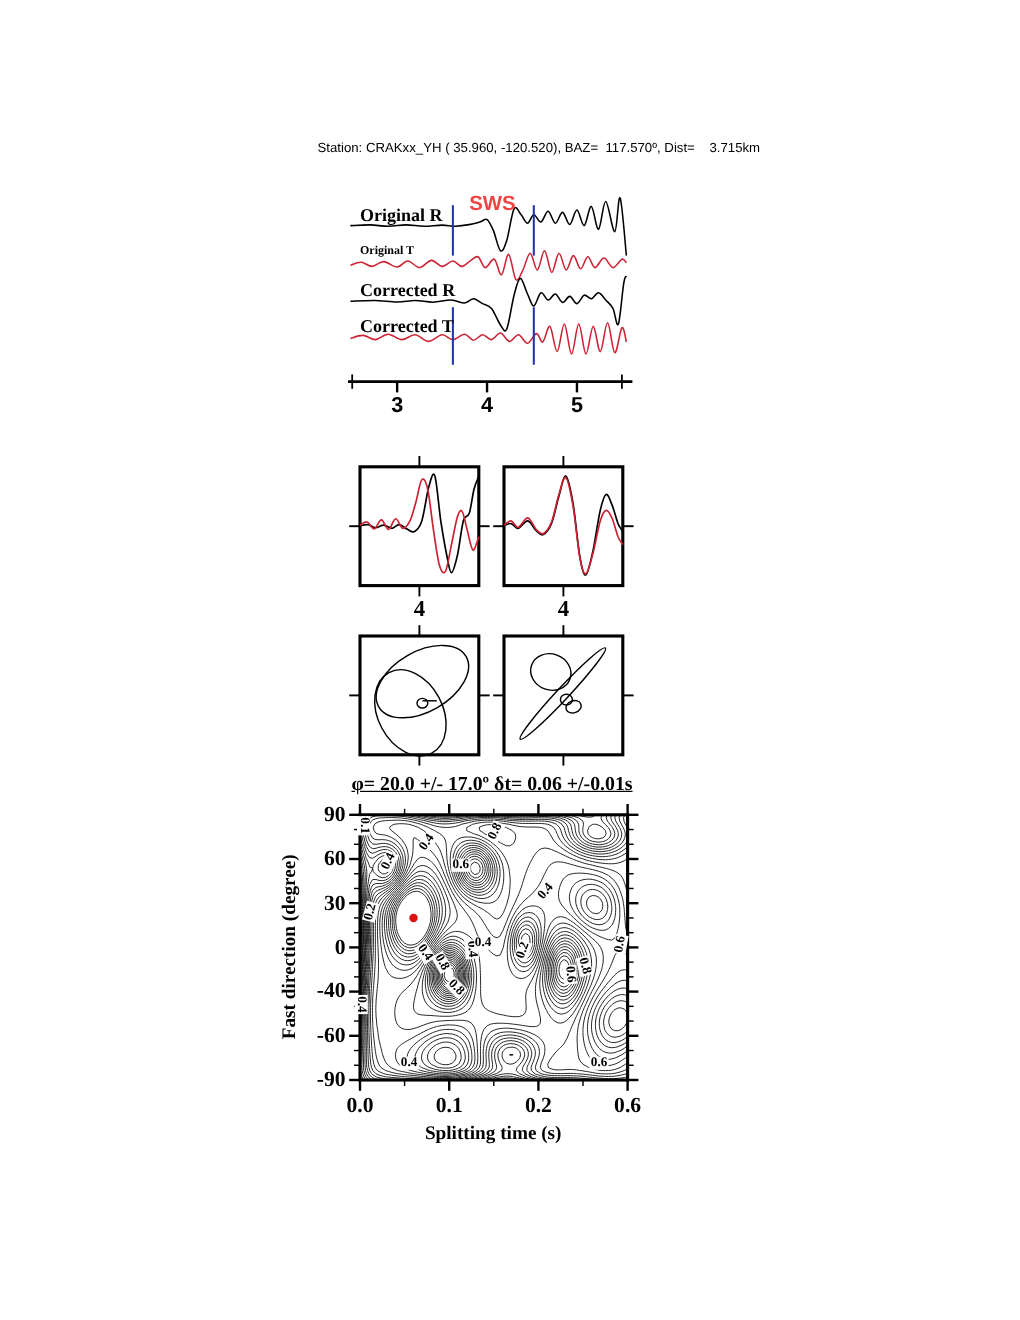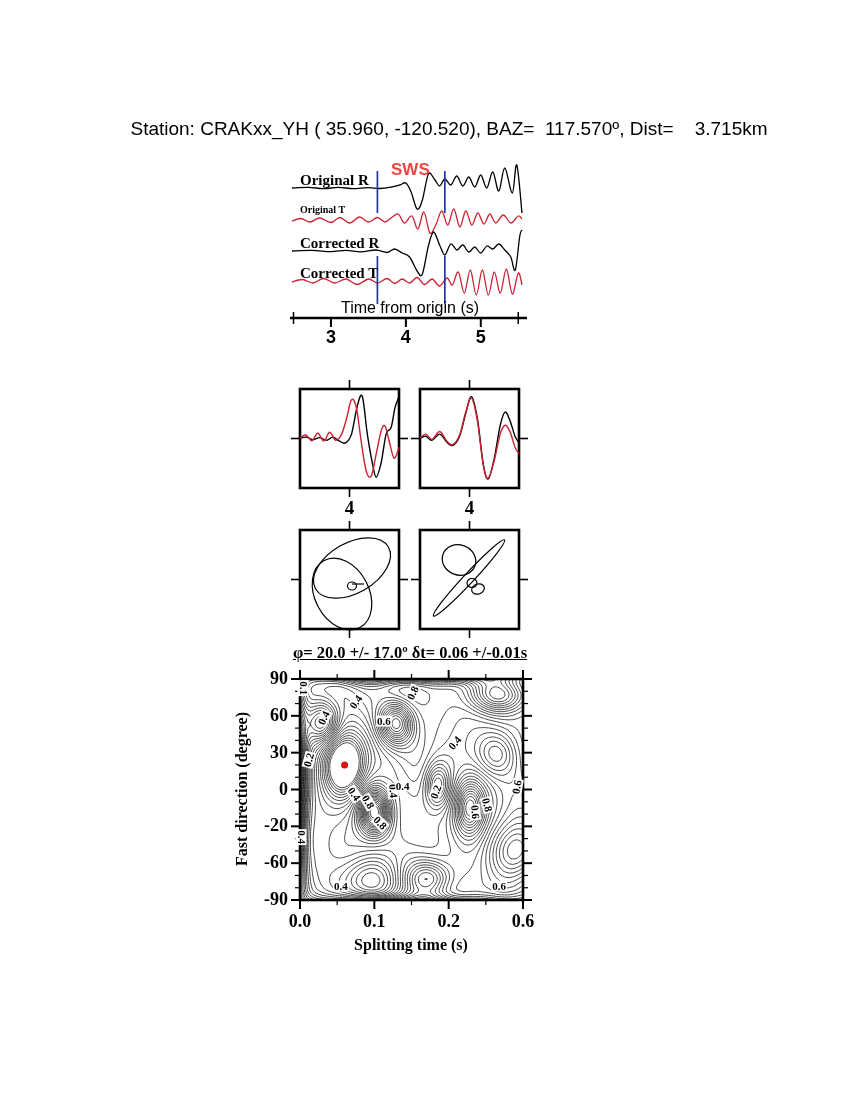--- a/index.html
+++ b/index.html
@@ -138,47 +138,46 @@
       <line x1="337.1666666666667" y1="900" x2="337.1666666666667" y2="905" stroke="#000" stroke-width="1.2"></line>
       <line x1="337.1666666666667" y1="674" x2="337.1666666666667" y2="679" stroke="#000" stroke-width="1.2"></line>
       <line x1="411.5" y1="900" x2="411.5" y2="905" stroke="#000" stroke-width="1.2"></line>
       <line x1="411.5" y1="674" x2="411.5" y2="679" stroke="#000" stroke-width="1.2"></line>
       <line x1="485.83333333333337" y1="900" x2="485.83333333333337" y2="905" stroke="#000" stroke-width="1.2"></line>
       <line x1="485.83333333333337" y1="674" x2="485.83333333333337" y2="679" stroke="#000" stroke-width="1.2"></line>
       <rect x="433" y="785" width="9" height="5" fill="#000"></rect>
       <circle cx="344.6" cy="764.9444444444445" r="3.5" fill="#dd1111"></circle>
     </svg>
 
-  <div class="abs sans ctr" style="left:0;right:0;top:118px;font-size:19px;margin-left:48px;">Station: CRAKxx_YH ( 35.960, -120.520), BAZ=  117.570º, Dist=    3.715km</div>
+  <div class="abs sans ctr" style="left:0;right:0;top:118px;font-size:11px;margin-left:48px;">Station: CRAKxx_YH ( 35.960, -120.520), BAZ=  117.570º, Dist=    3.715km</div>
 
   <div class="abs serifb" style="left:300px;top:172px;font-size:15px;">Original R</div>
   <div class="abs serifb" style="left:300px;top:204px;font-size:10px;">Original T</div>
   <div class="abs serifb" style="left:300px;top:235px;font-size:15px;">Corrected R</div>
   <div class="abs serifb" style="left:300px;top:265px;font-size:15px;">Corrected T</div>
 
   <div class="abs sans" style="left:391px;top:160px;font-size:17px;font-weight:700;color:#ef4444;">SWS</div>
 
-  <div class="abs sans ctr" style="left:300px;width:220px;top:299px;font-size:16px;">Time from origin (s)</div>
 
   <div class="abs serifb ctr" style="left:280px;width:260px;top:643px;font-size:16.5px;text-decoration:underline;">φ= 20.0 +/- 17.0º δt= 0.06 +/-0.01s</div>
 
   <div class="abs serifb ctr" style="left:132px;top:780px;width:220px;font-size:16px;transform:rotate(-90deg);transform-origin:center;">Fast direction (degree)</div>
 
   <div class="abs serifb ctr" style="left:301px;width:220px;top:936px;font-size:16px;font-family:Liberation Serif, serif;">Splitting time (s)</div>
 
 <div style="position: absolute; left: 315.958px; top: 327px; width: 30px; text-align: center; font: 700 18px &quot;Liberation Sans&quot;, sans-serif;">3</div>
     <div style="position: absolute; left: 390.876px; top: 327px; width: 30px; text-align: center; font: 700 18px &quot;Liberation Sans&quot;, sans-serif;">4</div>
     <div style="position: absolute; left: 465.795px; top: 327px; width: 30px; text-align: center; font: 700 18px &quot;Liberation Sans&quot;, sans-serif;">5</div>
     <div style="position: absolute; left: 334.5px; top: 497px; width: 30px; text-align: center; font: 700 19px &quot;Liberation Serif&quot;, serif;">4</div>
     <div style="position: absolute; left: 454.5px; top: 497px; width: 30px; text-align: center; font: 700 19px &quot;Liberation Serif&quot;, serif;">4</div>
     <div style="position: absolute; left: 230px; top: 668px; width: 58px; text-align: right; font: 700 18px &quot;Liberation Serif&quot;, serif;">90</div>
     <div style="position: absolute; left: 230px; top: 704.833px; width: 58px; text-align: right; font: 700 18px &quot;Liberation Serif&quot;, serif;">60</div>
     <div style="position: absolute; left: 230px; top: 741.667px; width: 58px; text-align: right; font: 700 18px &quot;Liberation Serif&quot;, serif;">30</div>
     <div style="position: absolute; left: 230px; top: 778.5px; width: 58px; text-align: right; font: 700 18px &quot;Liberation Serif&quot;, serif;">0</div>
-    <div style="position: absolute; left: 230px; top: 815.333px; width: 58px; text-align: right; font: 700 18px &quot;Liberation Serif&quot;, serif;">-20</div>
+    <div style="position: absolute; left: 230px; top: 815.333px; width: 58px; text-align: right; font: 700 18px &quot;Liberation Serif&quot;, serif;">-40</div>
     <div style="position: absolute; left: 230px; top: 852.167px; width: 58px; text-align: right; font: 700 18px &quot;Liberation Serif&quot;, serif;">-60</div>
     <div style="position: absolute; left: 230px; top: 889px; width: 58px; text-align: right; font: 700 18px &quot;Liberation Serif&quot;, serif;">-90</div>
     <div style="position: absolute; left: 278px; top: 911px; width: 44px; text-align: center; font: 700 18px &quot;Liberation Serif&quot;, serif;">0.0</div>
     <div style="position: absolute; left: 352.333px; top: 911px; width: 44px; text-align: center; font: 700 18px &quot;Liberation Serif&quot;, serif;">0.1</div>
     <div style="position: absolute; left: 426.667px; top: 911px; width: 44px; text-align: center; font: 700 18px &quot;Liberation Serif&quot;, serif;">0.2</div>
     <div style="position: absolute; left: 501px; top: 911px; width: 44px; text-align: center; font: 700 18px &quot;Liberation Serif&quot;, serif;">0.6</div>
     <div style="position: absolute; left: 302.973px; top: 687.594px; font: 700 11px / 11px &quot;Liberation Serif&quot;, serif; background: rgb(255, 255, 255); padding: 0px 1px; transform: translate(-50%, -50%) rotate(90deg);">0.1</div>
     <div style="position: absolute; left: 323.787px; top: 718.289px; font: 700 11px / 11px &quot;Liberation Serif&quot;, serif; background: rgb(255, 255, 255); padding: 0px 1px; transform: translate(-50%, -50%) rotate(-65deg);">0.4</div>
     <div style="position: absolute; left: 308.92px; top: 760.033px; font: 700 11px / 11px &quot;Liberation Serif&quot;, serif; background: rgb(255, 255, 255); padding: 0px 1px; transform: translate(-50%, -50%) rotate(-75deg);">0.2</div>
     <div style="position: absolute; left: 355.75px; top: 702.328px; font: 700 11px / 11px &quot;Liberation Serif&quot;, serif; background: rgb(255, 255, 255); padding: 0px 1px; transform: translate(-50%, -50%) rotate(-55deg);">0.4</div>

